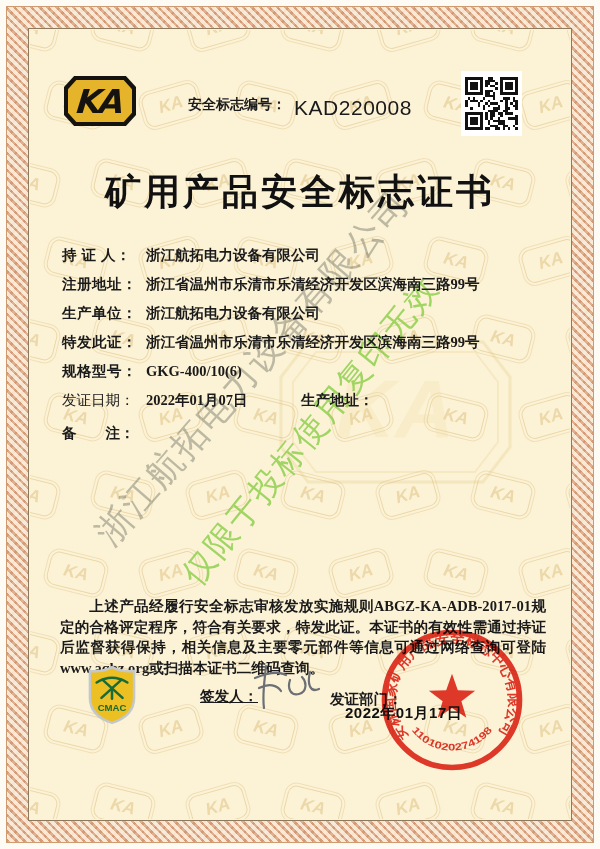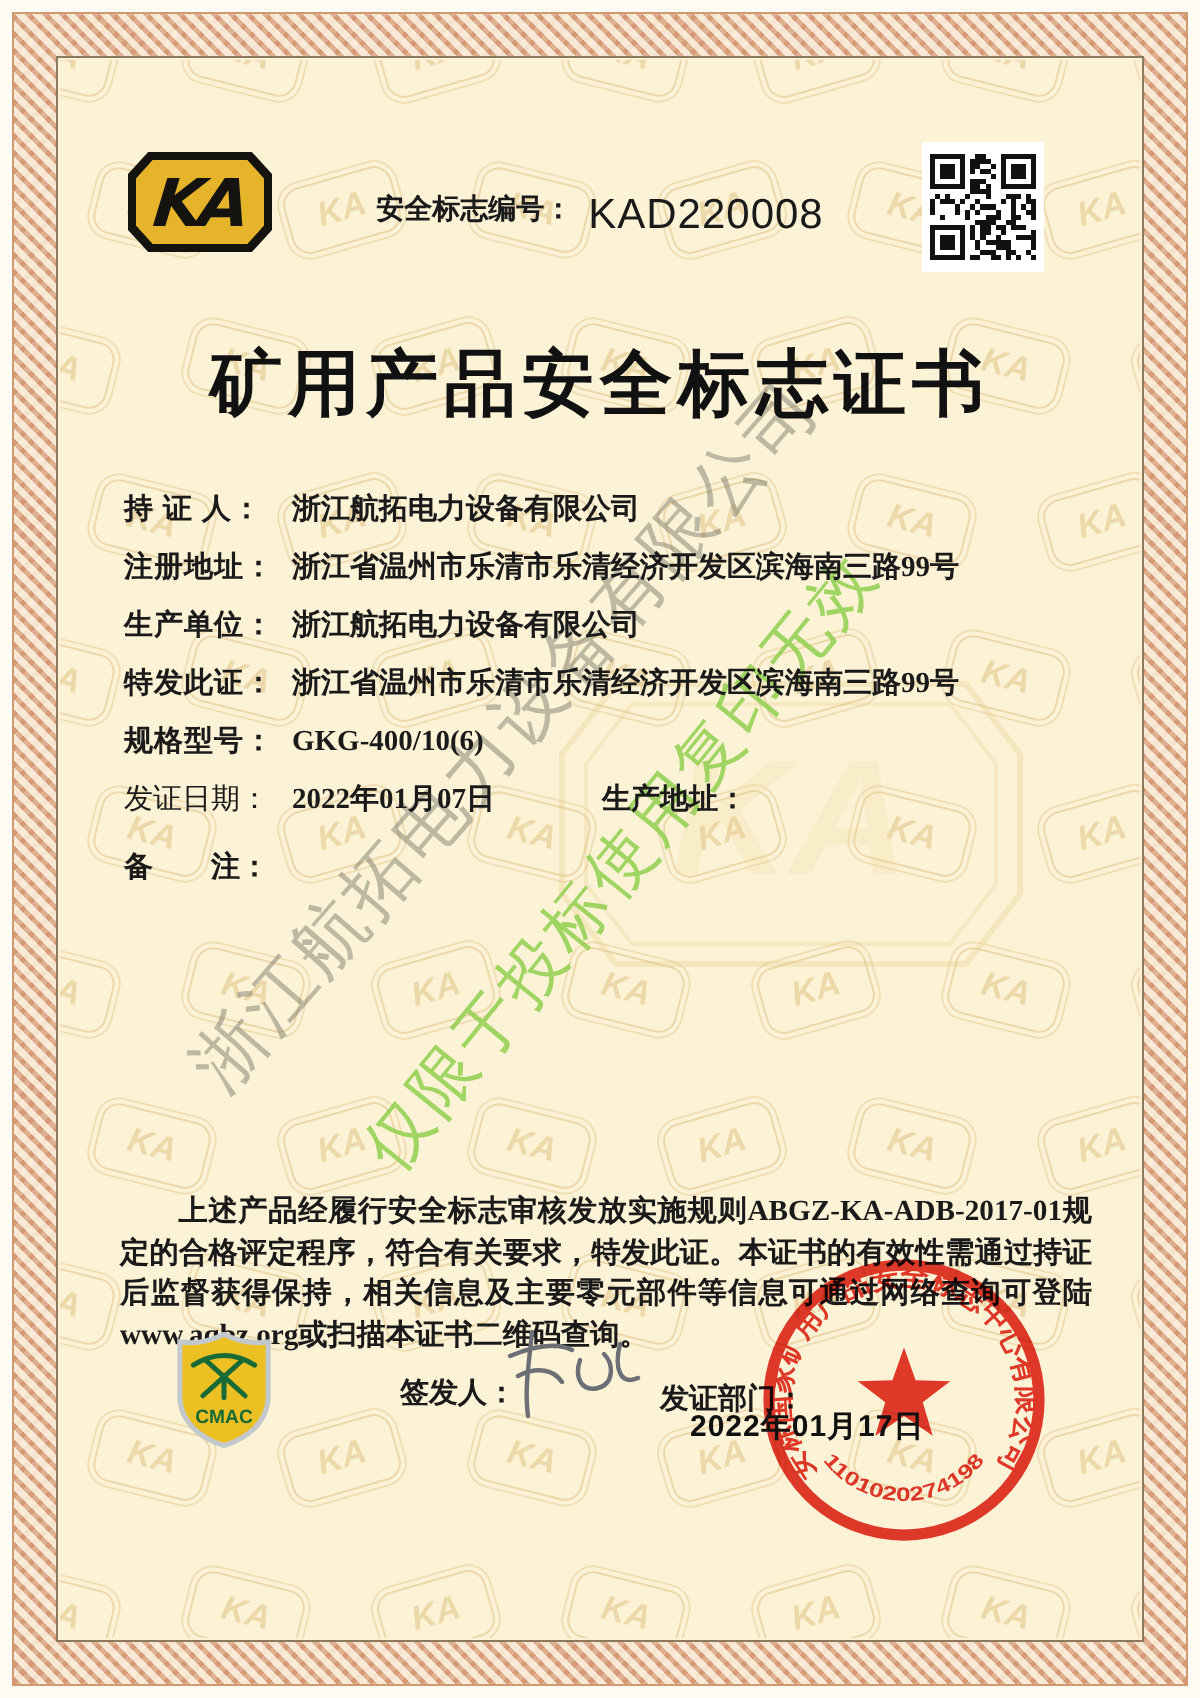--- a/index.html
+++ b/index.html
@@ -47,21 +47,21 @@
   .dates .dval{font-weight:bold;flex:none;width:155px;font-family:"Liberation Serif",serif;}
   .dates .flabel3{font-weight:bold;flex:none;width:85px;}
   .dates .dval2{font-weight:bold;font-family:"Liberation Serif",serif;}
   .remark{margin-top:12px;font-weight:bold;font-size:14.5px;}
   
   .statement{position:absolute;left:60px;right:54px;top:596px;z-index:2;
     font-size:14.6px;font-weight:bold;line-height:20.5px;text-align:justify;text-indent:2em;
     font-family:"Liberation Serif",serif;}
   
   .cmac{position:absolute;left:88px;top:666px;width:48px;height:58px;z-index:2;}
-  .siglabel{position:absolute;left:200px;top:687px;font-weight:bold;font-size:14.5px;z-index:2;}
+  .siglabel{position:absolute;left:200px;top:687px;font-weight:bold;font-size:14.5px;z-index:2;text-decoration:underline;}
   .sig{position:absolute;left:248px;top:660px;width:80px;height:60px;z-index:2;}
   .deptlabel{position:absolute;left:330px;top:690px;font-weight:bold;font-size:14.5px;z-index:2;}
   .seal{position:absolute;left:377px;top:625px;width:150px;height:150px;z-index:3;
     mix-blend-mode:multiply;opacity:.93;}
   .sealdate{position:absolute;left:345px;top:704px;z-index:4;font-weight:bold;font-size:15px;
     color:#101010;letter-spacing:.5px;}
   
   .wm{position:absolute;white-space:nowrap;z-index:1;font-weight:500;pointer-events:none;}
   .wm.gray{left:253px;top:368px;font-size:36px;letter-spacing:2px;color:rgba(106,110,96,.44);
     transform:translate(-50%,-50%) rotate(-49deg);}

